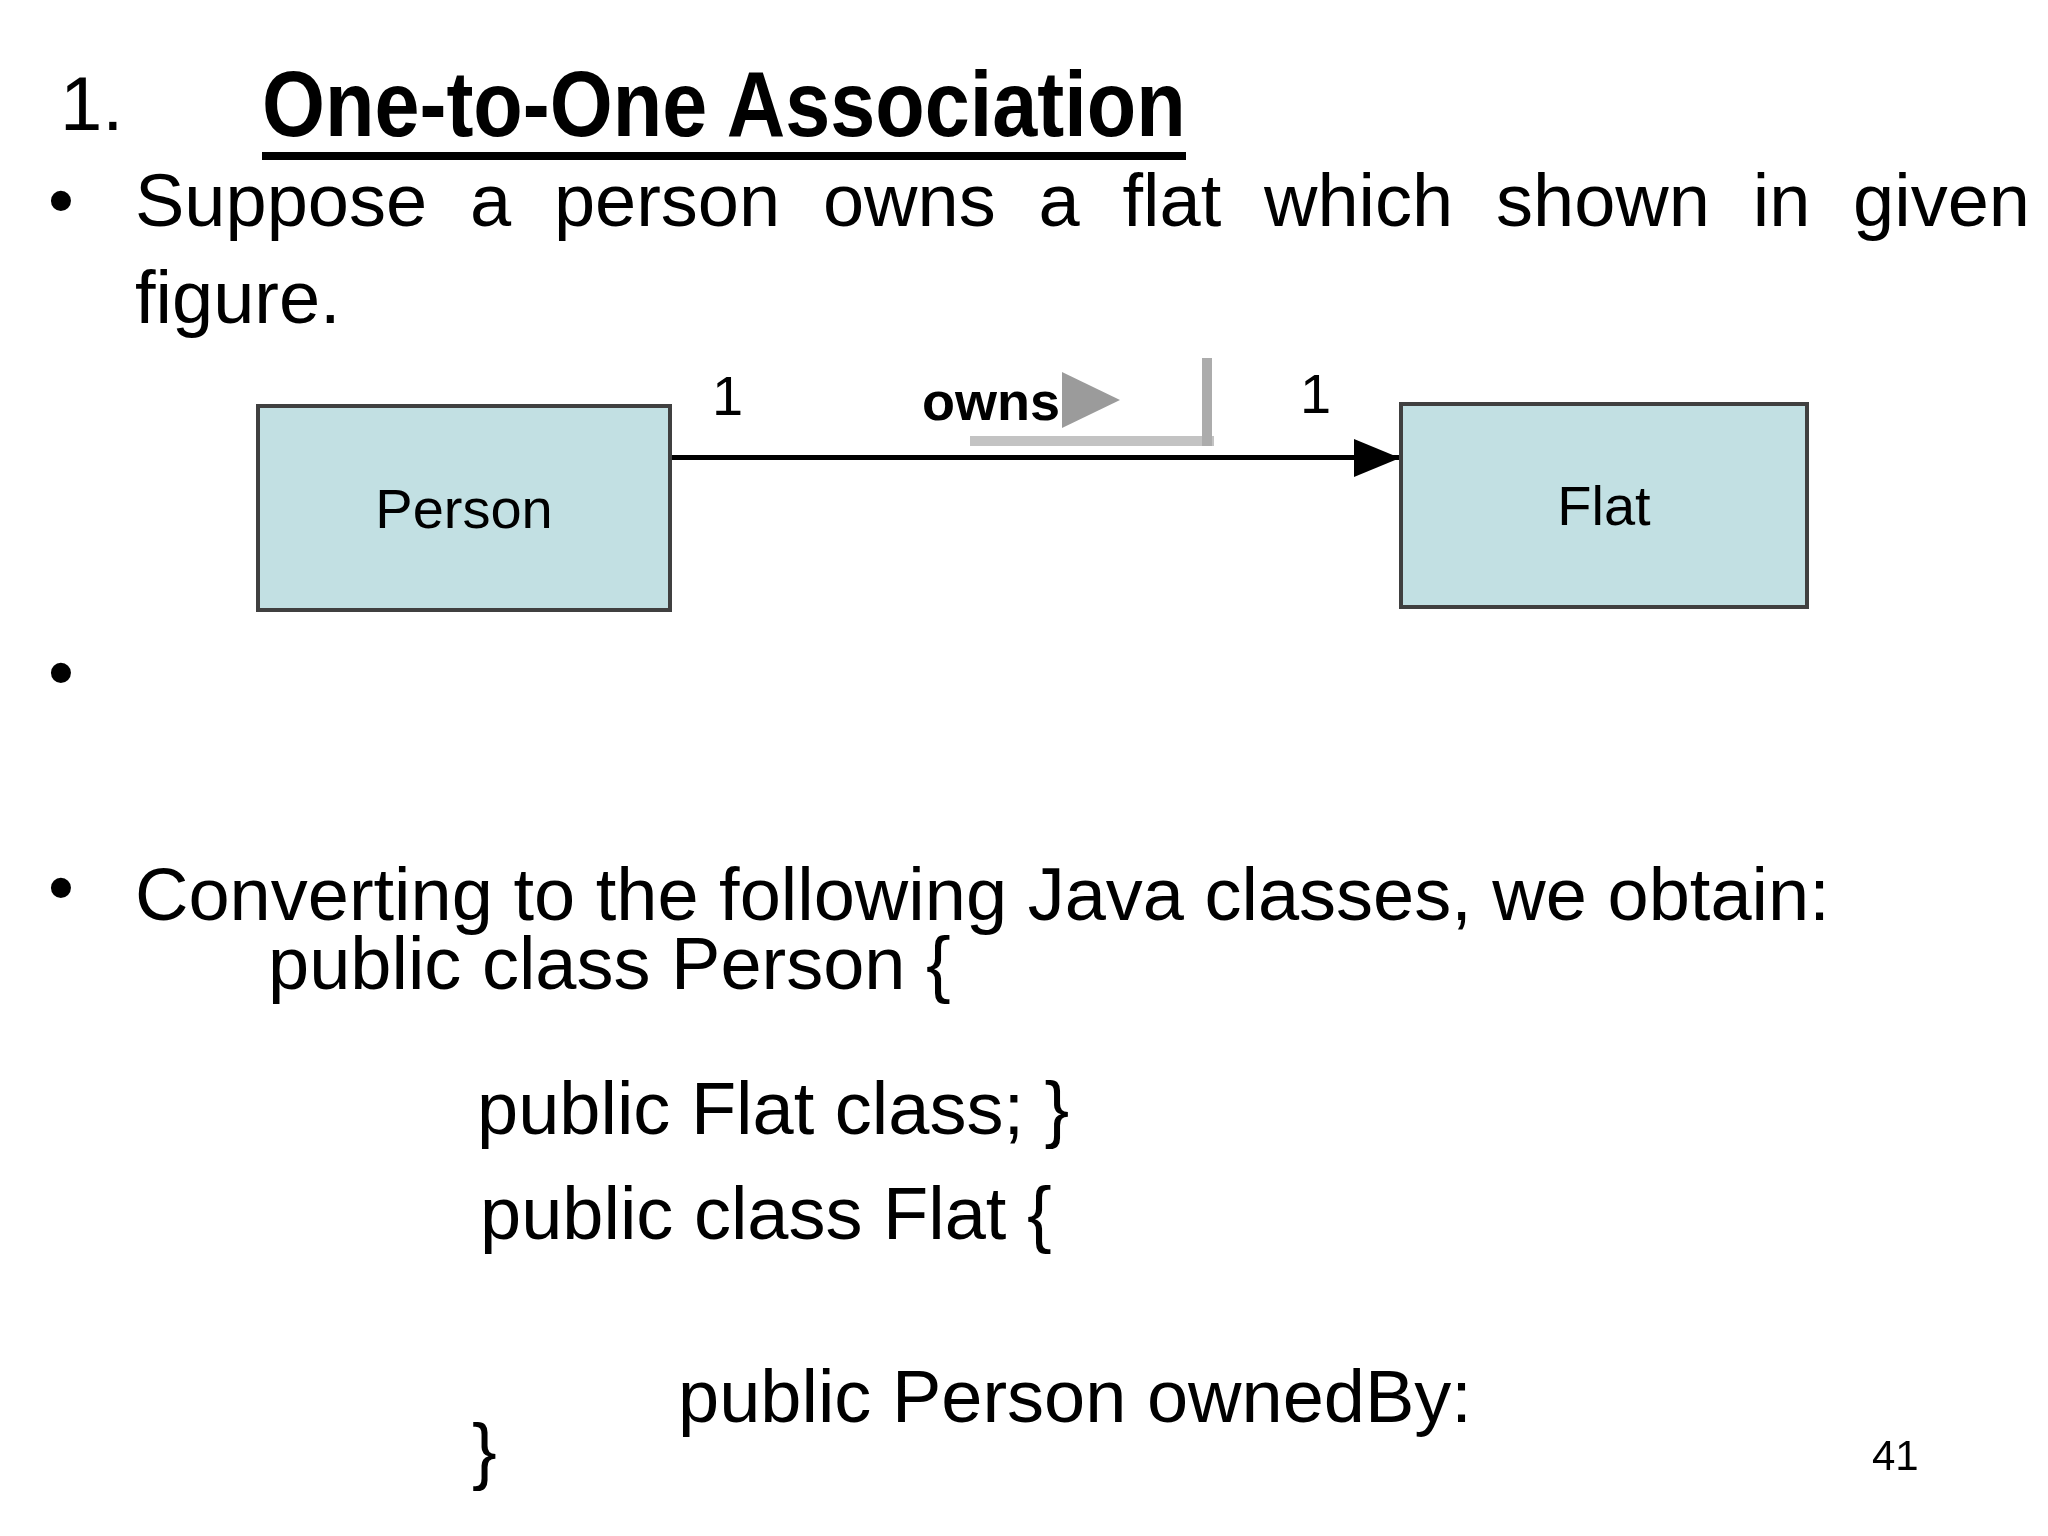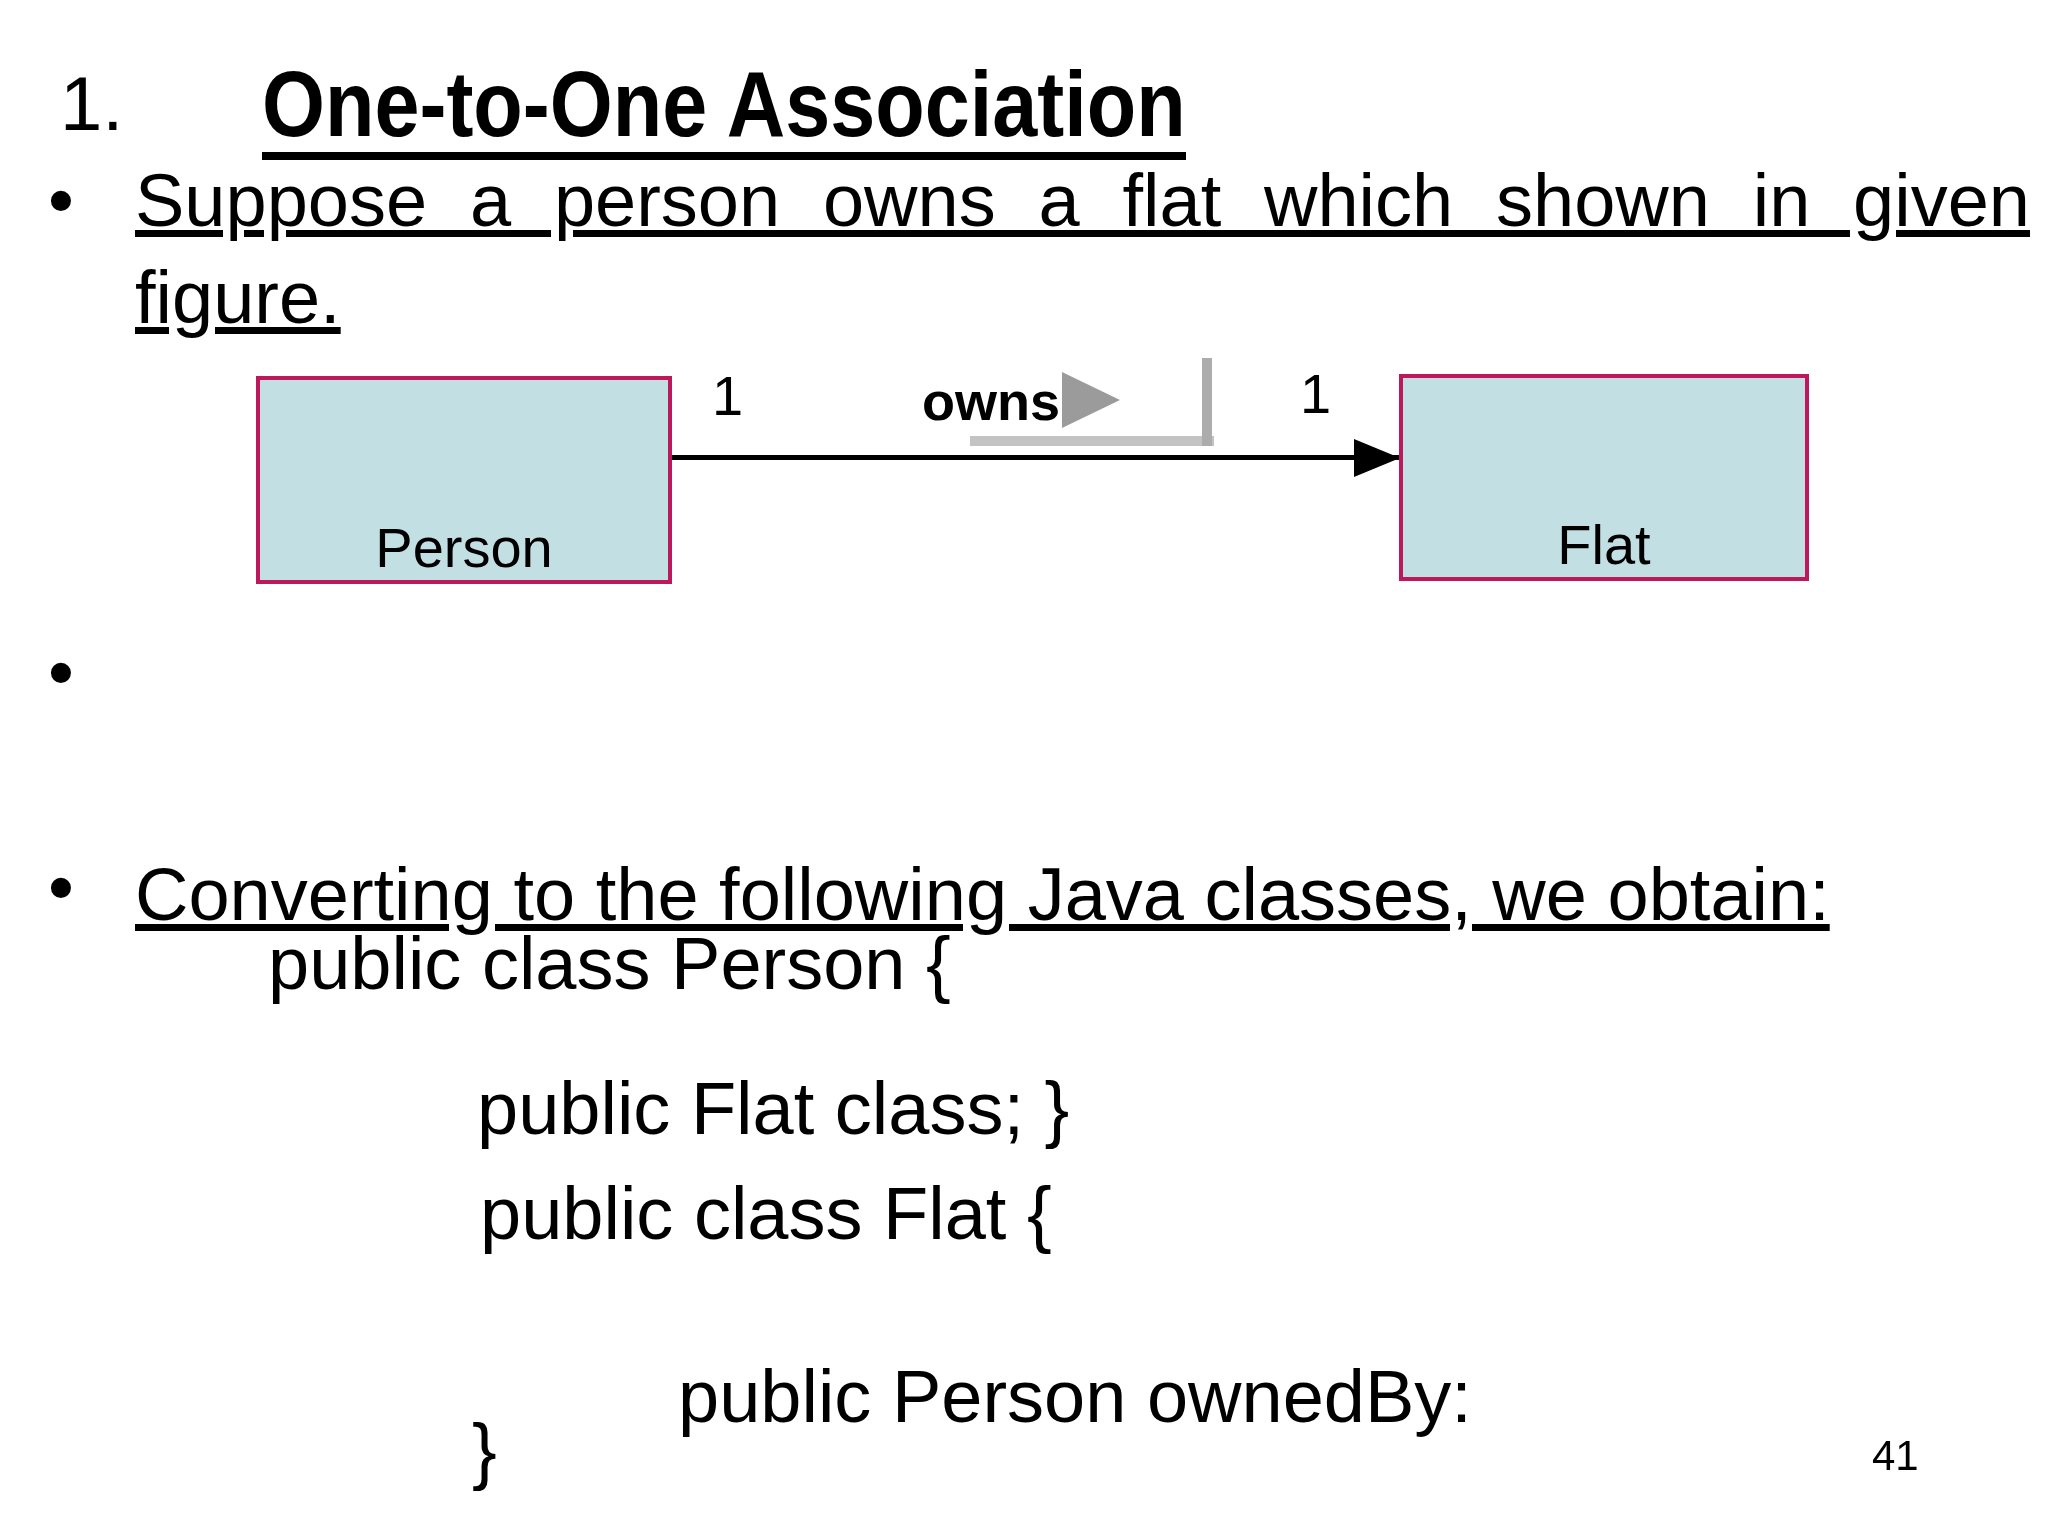--- a/index.html
+++ b/index.html
@@ -29,32 +29,33 @@
     border-bottom: 8px solid #000;
     padding-bottom: 2px;
     white-space: nowrap;
   }
 
   
   .marker { left: 48px; font-size: 74px; line-height: 97px; }
   #marker-1 { top: 152px; }
   #marker-2 { top: 624px; }
   #marker-3 { top: 839px; }
-  .para { left: 135px; font-size: 74px; line-height: 97px; text-decoration: underline; }
+  .para { left: 135px; font-size: 74px; line-height: 97px; }
   #para-1 { top: 152px; width: 1895px; }
   #para-2 { top: 624px; width: 1900px; }
   #para-3 { top: 839px; width: 1910px; white-space: nowrap; margin-top: 7px; }
   .jline { text-align: justify; text-align-last: justify; }
 
   
   .class-box {
     background: #C2E0E3;
-    border: 4px solid #be185d;
-    display: flex; align-items: flex-end; justify-content: center;
+    border: 4px solid #404040;
+    display: flex; align-items: center; justify-content: center;
     font-size: 56px;
+    margin-top: 28px;
   }
   #person-box { left: 256px; top: 376px; width: 416px; height: 208px; }
   #flat-box   { left: 1399px; top: 374px; width: 410px; height: 207px; }
   #connector-line { left: 672px; top: 455px; width: 727px; height: 0; border-top: 5px solid #000; }
   #connector-arrowhead {
     left: 1354px; top: 439px; width: 0; height: 0;
     border-left: 46px solid #000;
     border-top: 19px solid transparent;
     border-bottom: 19px solid transparent;
   }

